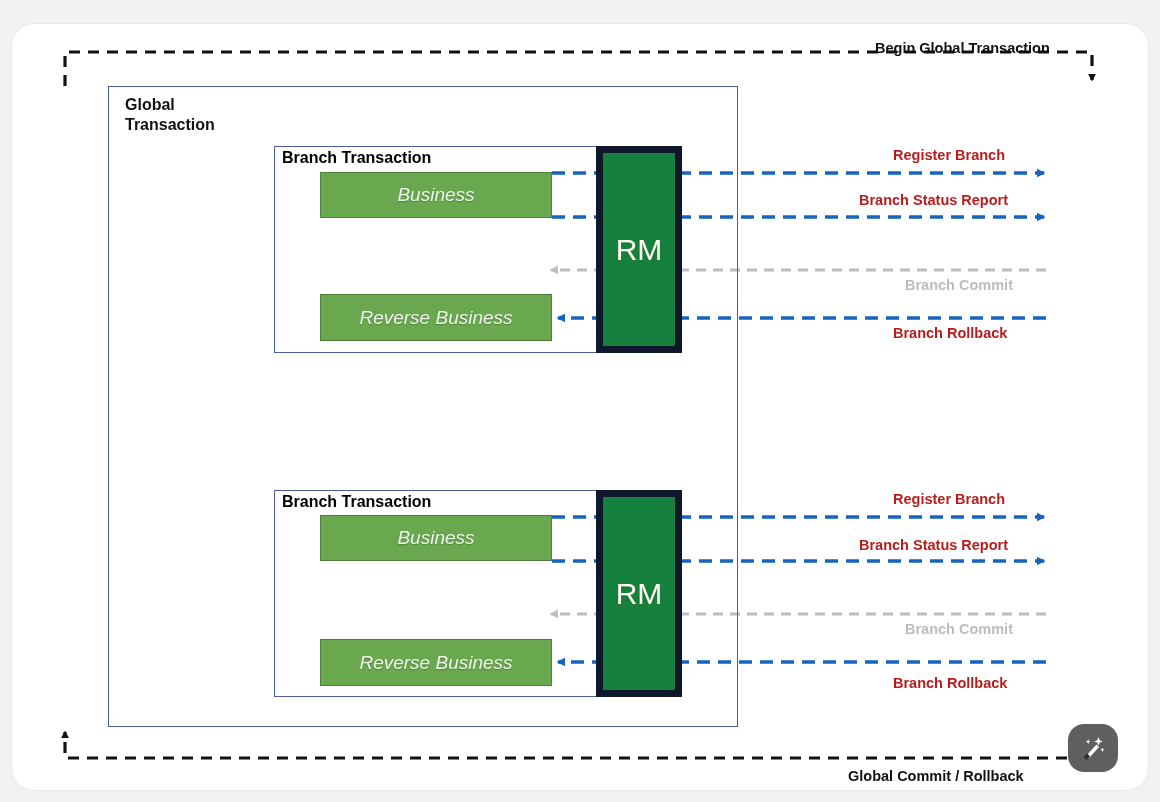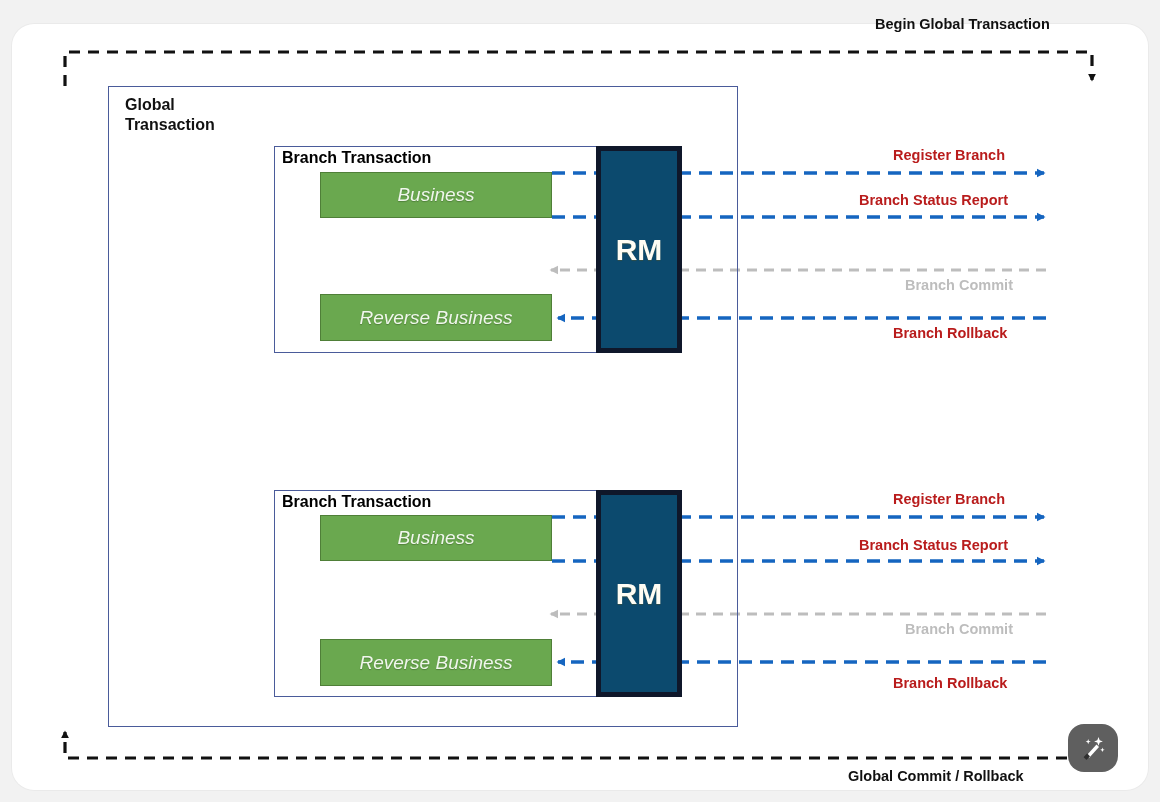--- a/index.html
+++ b/index.html
@@ -31,28 +31,28 @@
   #wires {
     position: absolute;
     left: 0; top: 0;
     width: 1160px;
     height: 802px;
     pointer-events: none;
   }
   
   .bar {
     position: absolute;
-    background: #0c4a6e;
-    border: 5px solid #0f172a;
+    background: #15803d;
+    border: 7px solid #0f172a;
     box-sizing: border-box;
     display: flex;
     align-items: center;
     justify-content: center;
     color: #fffdf4;
-    font-weight: bold;
+    font-weight: normal;
     text-shadow: 0 1px 1px rgba(120,90,0,0.35);
   }
   #tm-bar  { left: 22px;   top: 86px;  width: 86px;  height: 640px; font-size: 32px; }
   #tc-bar  { left: 1048px; top: 86px;  width: 88px;  height: 640px; font-size: 32px; }
   .rm-bar  { width: 86px;  height: 207px; font-size: 30px; }
   #rm-bar-1 { left: 596px; top: 146px; }
   #rm-bar-2 { left: 596px; top: 490px; }
 
   
   #global-tx {
@@ -212,21 +212,21 @@
 
   <div id="branch-tx-2" class="branch-tx">
     <div class="branch-tx-label">Branch Transaction</div>
   </div>
   <div id="biz-2" class="green-box">Business</div>
   <div id="rev-biz-2" class="green-box">Reverse Business</div>
 
   <div id="rm-bar-1" class="bar rm-bar">RM</div>
   <div id="rm-bar-2" class="bar rm-bar">RM</div>
 
-  <div class="sig-label sig-black" style="left:875px; top:16px;">Begin Global Transaction</div>
+  <div class="sig-label sig-black" style="left:875px; top:40px;">Begin Global Transaction</div>
 
   <div class="sig-label sig-black" style="left:848px; top:768px;">Global Commit / Rollback</div>
 
   <div class="sig-label sig-blue" style="left:893px; top:147px;">Register Branch</div>
   <div class="sig-label sig-blue" style="left:859px; top:192px;">Branch Status Report</div>
   <div class="sig-label sig-gray" style="left:905px; top:277px;">Branch Commit</div>
   <div class="sig-label sig-blue" style="left:893px; top:325px;">Branch Rollback</div>
 
   <div class="sig-label sig-blue" style="left:893px; top:491px;">Register Branch</div>
   <div class="sig-label sig-blue" style="left:859px; top:537px;">Branch Status Report</div>

